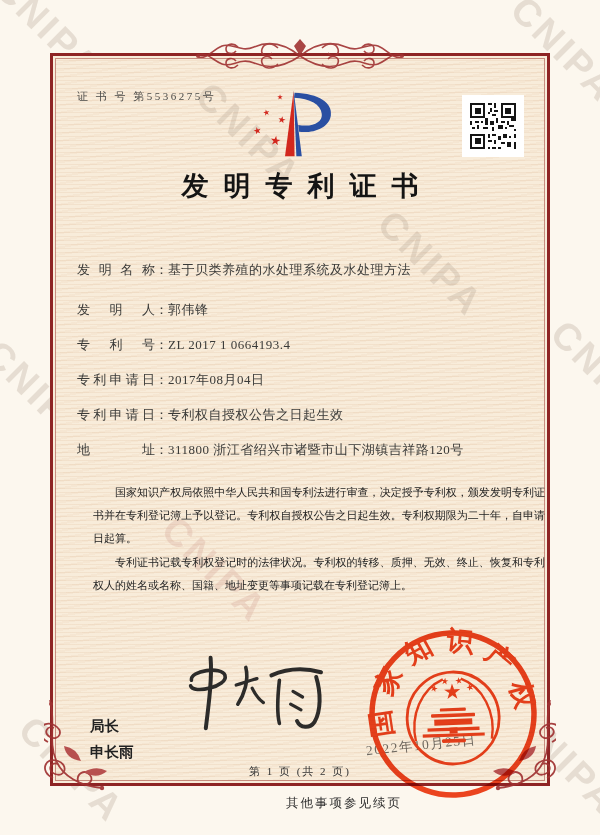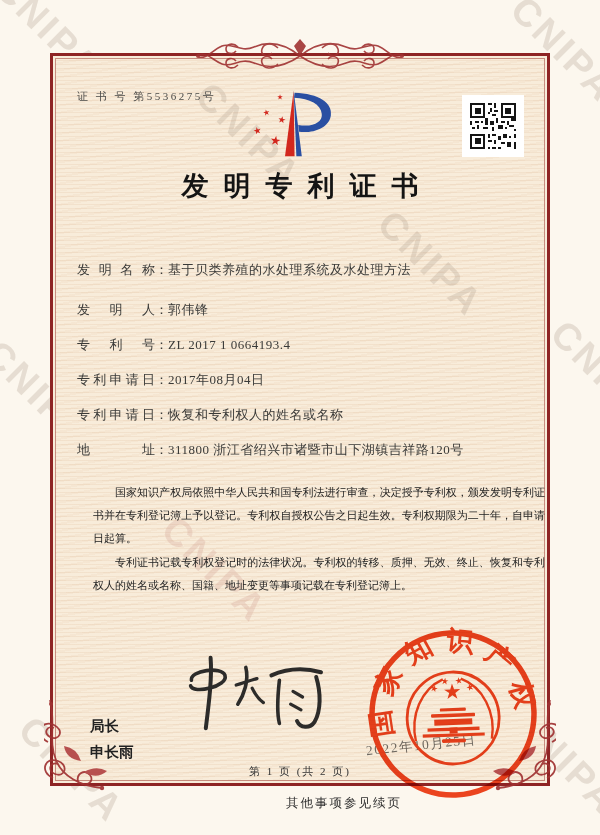--- a/index.html
+++ b/index.html
@@ -172,21 +172,21 @@
       <div class="row">
         <span class="flabel">发明人</span><span class="colon">：</span><span class="fvalue">郭伟锋</span>
       </div>
       <div class="row">
         <span class="flabel">专利号</span><span class="colon">：</span><span class="fvalue">ZL 2017 1 0664193.4</span>
       </div>
       <div class="row">
         <span class="flabel">专利申请日</span><span class="colon">：</span><span class="fvalue">2017年08月04日</span>
       </div>
       <div class="row">
-        <span class="flabel">专利申请日</span><span class="colon">：</span><span class="fvalue">恢复和专利权人的姓名或名称</span>
+        <span class="flabel">专利申请日</span><span class="colon">：</span><span class="fvalue">专利权自授权公告之日起生效</span>
       </div>
       <div class="row">
         <span class="flabel">地址</span><span class="colon">：</span><span class="fvalue">311800 浙江省绍兴市诸暨市山下湖镇吉祥路120号</span>
       </div>
     </div>
 
     <div class="paras">
       <p>国家知识产权局依照中华人民共和国专利法进行审查，决定授予专利权，颁发发明专利证书并在专利登记簿上予以登记。专利权自授权公告之日起生效。专利权期限为二十年，自申请日起算。</p>
       <p>专利证书记载专利权登记时的法律状况。专利权的转移、质押、无效、终止、恢复和专利权人的姓名或名称、国籍、地址变更等事项记载在专利登记簿上。</p>
     </div>

